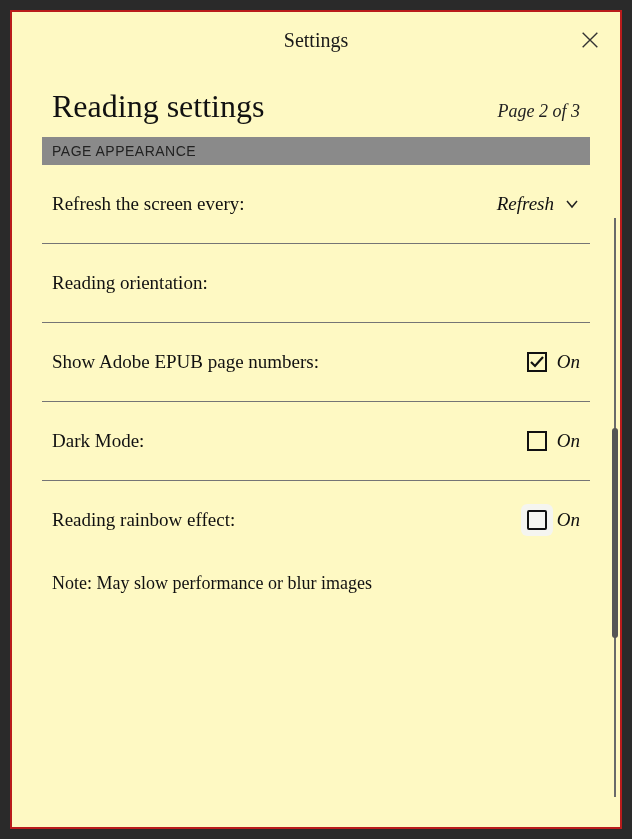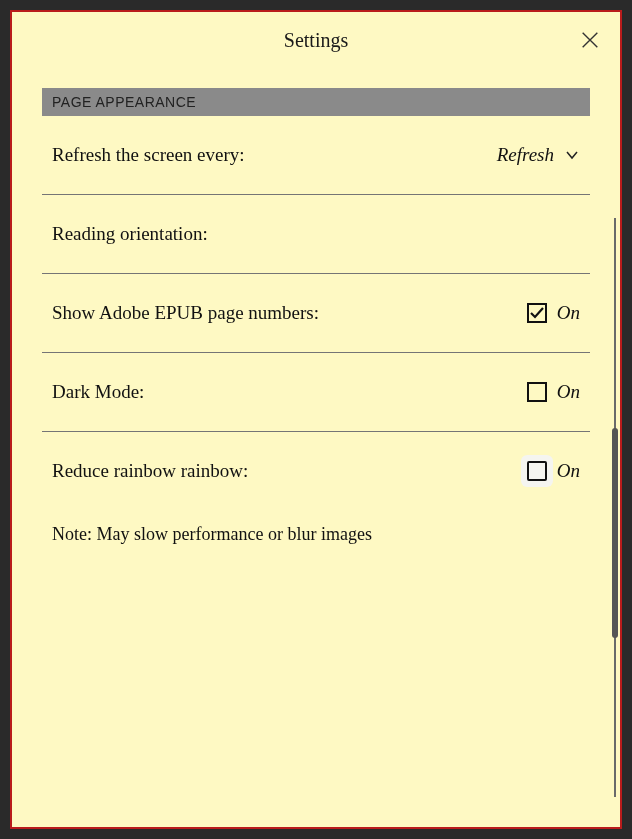--- a/index.html
+++ b/index.html
@@ -147,20 +147,24 @@
   <div class="header">
     <div class="header-title">Settings</div>
     <div class="close-btn">
       <svg viewBox="0 0 24 24">
           <path d="M4 4 L20 20 M20 4 L4 20" stroke="#333" stroke-width="1.5" fill="none"></path>
         </svg>
     </div>
   </div>
 
   <div class="main">
+    <div class="page-heading">
+      <h1 class="page-title">Reading settings</h1>
+      <span class="page-indicator">Page 2 of 3</span>
+    </div>
 
     <div class="section-header">PAGE APPEARANCE</div>
 
     <div class="rows">
 
       <div class="row">
         <span class="row-label">Refresh the screen every:</span>
         <span class="row-value">
           <span class="value-text">Refresh</span>
           <span class="chevron">
@@ -191,21 +195,21 @@
         <span class="row-label">Dark Mode:</span>
         <span class="row-value">
           <span class="checkbox">
             
           </span>
           <span class="value-text">On</span>
         </span>
       </div>
 
       <div class="row last">
-        <span class="row-label">Reduce rainbow rainbow:</span>
+        <span class="row-label">Reading rainbow effect:</span>
         <span class="row-value">
           <span class="checkbox highlight-ring">
             
           </span>
           <span class="value-text">On</span>
         </span>
       </div>
 
     </div>
 

